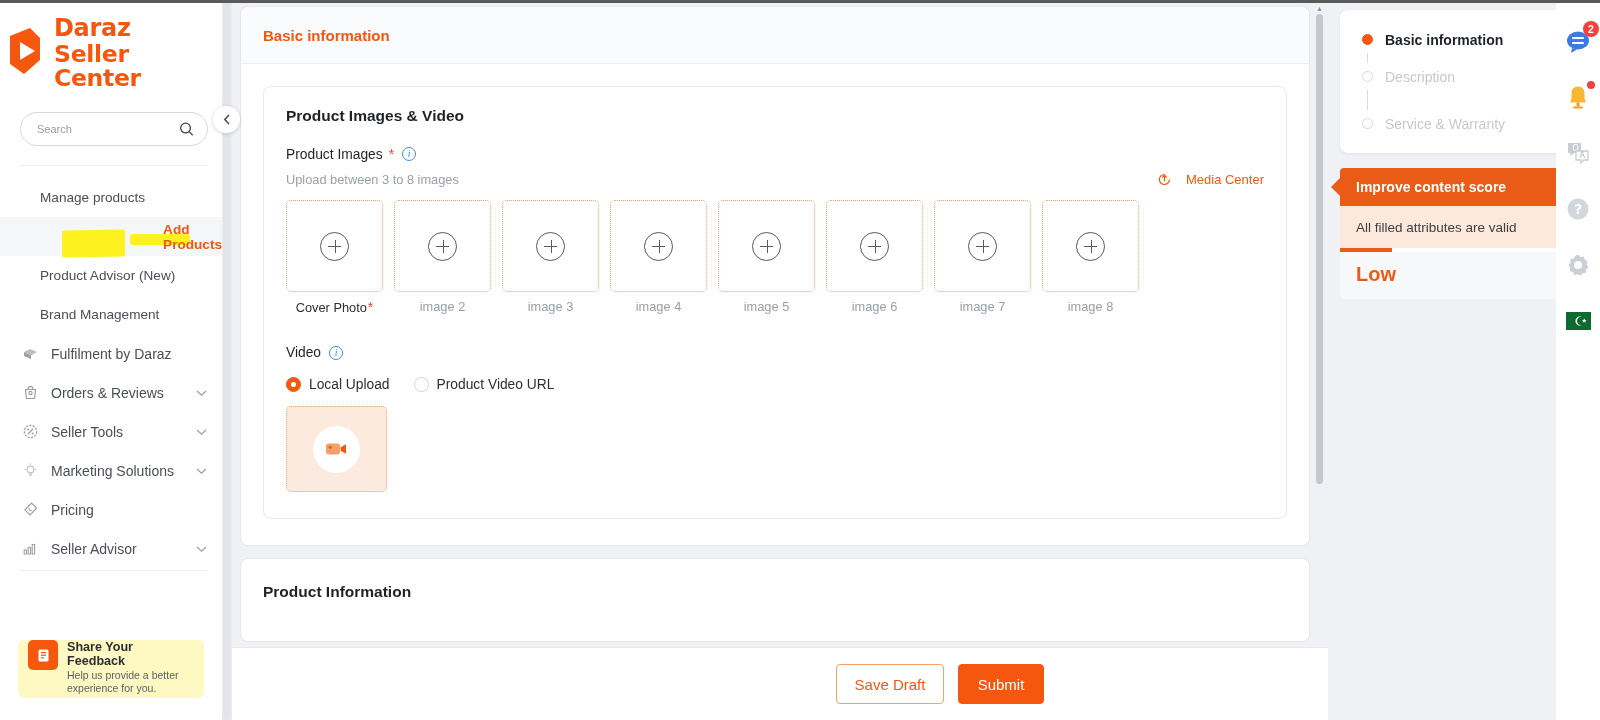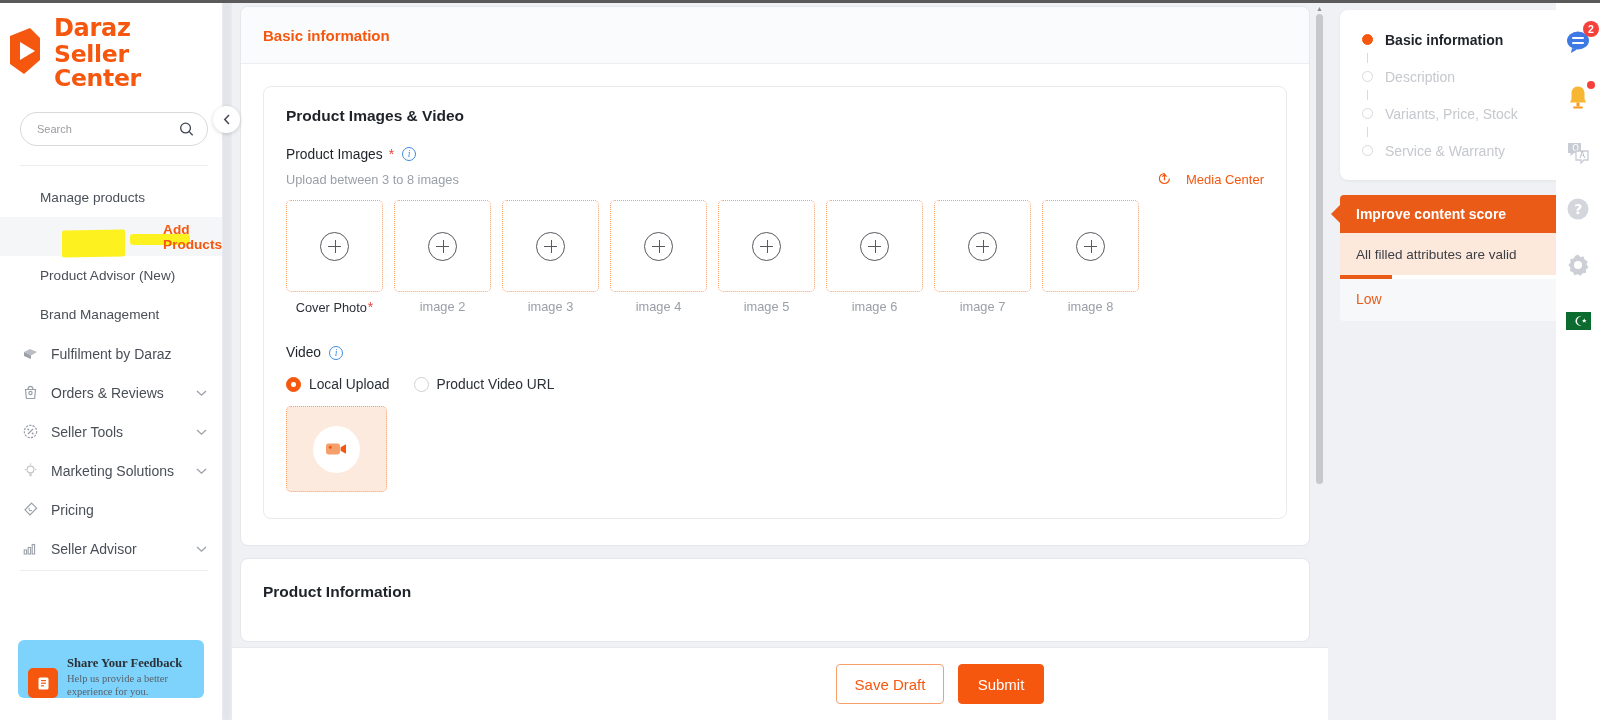--- a/index.html
+++ b/index.html
@@ -61,22 +61,22 @@
     transform: skewY(-0.8deg);
   }
   .hl2 {
     position: absolute; left: 27px; top: 3px; width: 115px; height: 11px;
     background: #fdf220; border-radius: 3px; z-index: 0;
   }
   .subnav-item.current span { position: relative; z-index: 1; }
 
   .feedback {
     position: absolute; left: 18px; bottom: 22px; width: 186px; height: 58px;
-    background: #7dd3fc; border-radius: 6px; display: flex; align-items: flex-end;
-    padding: 0 10px; gap: 9px; font-family: Liberation Serif, serif;
+    background: #fef9c3; border-radius: 6px; display: flex; align-items: flex-start;
+    padding: 0 10px; gap: 9px;
   }
   .fb-icon {
     width: 30px; height: 30px; flex: 0 0 30px; background: #f5570f;
     border-radius: 5px; display: flex; align-items: center; justify-content: center;
   }
   .fb-title { font-size: 12.6px; font-weight: bold; color: #2b2f36; }
   .fb-sub { font-size: 10.5px; color: #5a5f67; line-height: 1.25; margin-top: 1px; }
 
   
   .collapse-btn {
@@ -119,21 +119,21 @@
   .req { color: #e8453c; margin-left: 6px; font-size: 14px; }
   .info-i {
     width: 14px; height: 14px; border: 1.3px solid #3f8ae0; border-radius: 50%;
     color: #3f8ae0; font-size: 10px; display: inline-flex; align-items: center;
     justify-content: center; margin-left: 8px; font-style: italic;
     font-family: "Liberation Serif", serif; line-height: 1;
   }
   .hint-row { display: flex; align-items: center; justify-content: space-between; margin-top: 10px; }
   .hint { font-size: 12.8px; color: #9aa0a8; }
   .media-link {
-    font-size: 13px; color: #f5570f; display: flex; 
+    font-size: 13px; color: #f5570f; display: flex; align-items: center;
     gap: 15px; cursor: pointer;
   }
 
   .slots { display: flex; gap: 11px; margin-top: 13px; }
   .slot-col { width: 97px; }
   .slot {
     width: 97px; height: 92px; border: 1.6px dotted #f8a06a; border-radius: 5px;
     display: flex; align-items: center; justify-content: center; cursor: pointer;
     background: #fff;
   }
@@ -236,21 +236,21 @@
     border-right: 10px solid #ea5b17;
   }
   .score-body { background: #fde8dc; padding: 14px 16px 13px 16px; }
   .score-body .line { font-size: 13.5px; color: #3b3f46; }
   .score-bar { height: 4px; background: #fff; position: relative; }
   .score-bar .fill { position: absolute; left: 0; top: 0; height: 4px; width: 22%; background: #ea5b17; }
   .score-foot {
     background: #f7f8fa; padding: 11px 16px 13px 16px;
     border-radius: 0 0 4px 4px;
   }
-  .score-foot .lvl { font-size: 14px; font-weight: normal; color: #ea5b17; }
+  .score-foot .lvl { font-size: 20px; font-weight: bold; color: #ea5b17; }
 
   
   .rail {
     position: absolute; right: 0; top: 0; width: 44px; height: 720px;
     background: #fff; display: flex; flex-direction: column;
     align-items: center; padding-top: 26px; gap: 26px; z-index: 25;
   }
   .rail-item { position: relative; width: 30px; height: 30px; display: flex; align-items: center; justify-content: center; cursor: pointer; }
   .badge {
     position: absolute; right: -6px; top: -5px; min-width: 16px; height: 16px;
@@ -562,24 +562,20 @@
       <div class="step done">
         <span class="bullet"></span>
         <span class="txt">Basic information</span>
       </div>
       <div class="step-line"></div>
       <div class="step">
         <span class="bullet"></span>
         <span class="txt">Description</span>
       </div>
       <div class="step-line"></div>
-      <div class="step">
-        <span class="bullet"></span>
-        <span class="txt">Variants, Price, Stock</span>
-      </div>
       <div class="step-line"></div>
       <div class="step">
         <span class="bullet"></span>
         <span class="txt">Service &amp; Warranty</span>
       </div>
     </div>
 
     <div class="score-card">
       <div class="score-head">Improve content score</div>
       <div class="score-body">

